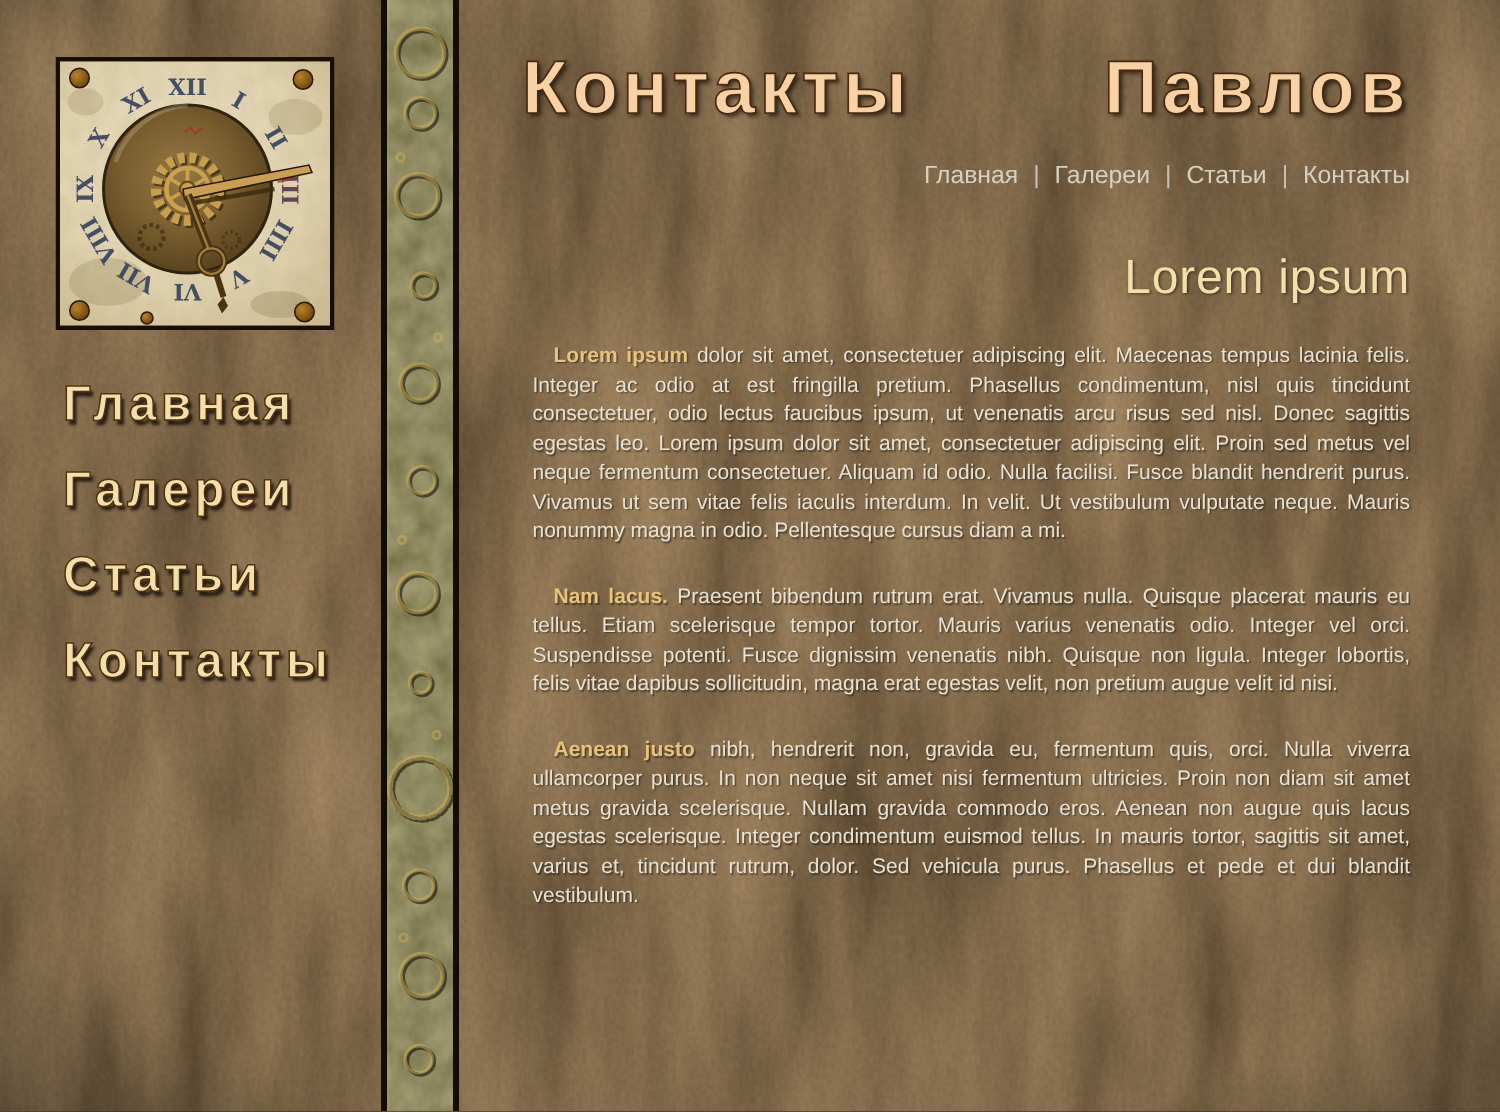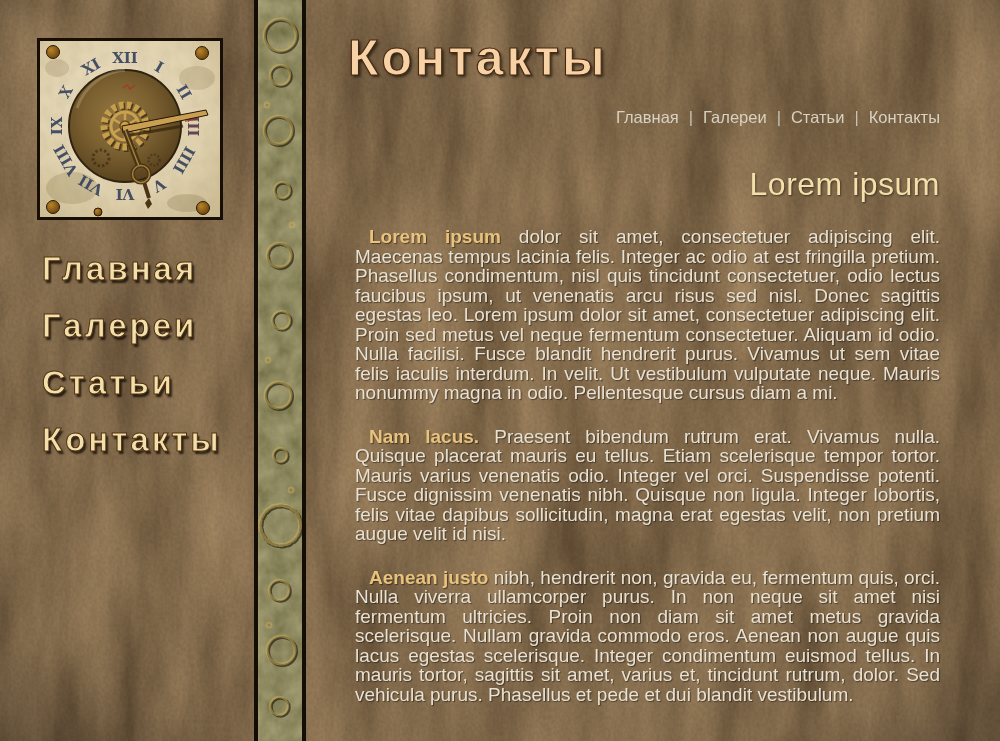--- a/index.html
+++ b/index.html
@@ -31,21 +31,21 @@
   .side-menu a{font-size:33px;line-height:1;color:#f2e0ac;text-decoration:none;
     cursor:pointer;-webkit-text-stroke:1px #53300e;
     text-shadow:2px 3px 2px rgba(10,5,0,.75);}
 
   .content-heading{position:absolute;top:166px;right:60px;z-index:3;
     font-size:32px;color:#f2dfa9;letter-spacing:.5px;
     text-shadow:1px 1px 2px rgba(0,0,0,.5);}
 
   .content{position:absolute;left:355px;top:227px;width:585px;z-index:3;}
   .content p{margin:0 0 24px 0;text-align:justify;text-indent:14px;
-    font-size:19px;line-height:19.5px;color:#e9e1d2;
+    font-size:14px;line-height:19.5px;color:#e9e1d2;
     text-shadow:1px 1px 1px rgba(0,0,0,.45);}
   .content .lead{font-weight:bold;color:#e9c27c;}
 </style>
 </head>
 <body>
 
 <div class="page">
 
   <svg class="bg" width="1000" height="741" aria-hidden="true">
     <defs>
@@ -211,20 +211,21 @@
       <a>Главная</a>
       <a>Галереи</a>
       <a>Статьи</a>
       <a>Контакты</a>
     </nav>
   </aside>
 
   <header>
     <h1 class="site-title display-font" style="margin:0;">
       <span>Контакты</span>
+      <span>Павлов</span>
     </h1>
     <nav class="top-nav">
       <a>Главная</a>
       <span class="sep">|</span>
       <a>Галереи</a>
       <span class="sep">|</span>
       <a>Статьи</a>
       <span class="sep">|</span>
       <a>Контакты</a>
     </nav>

